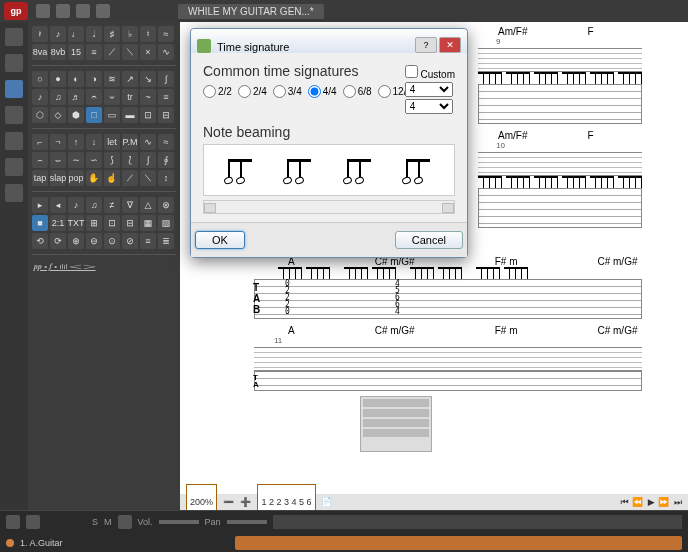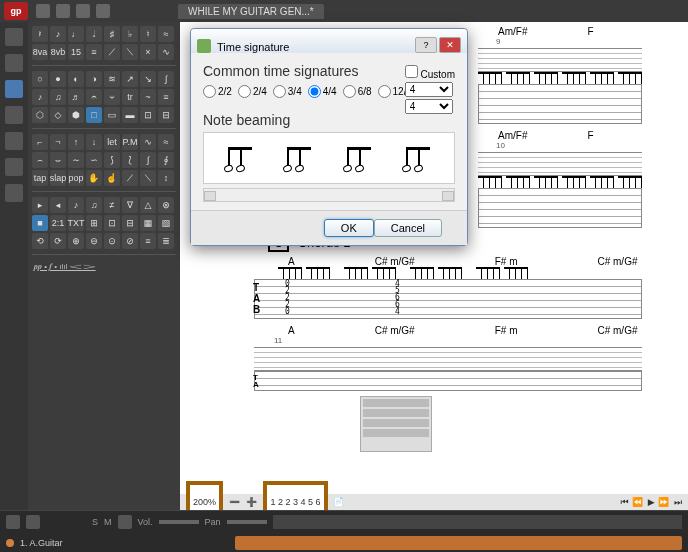--- a/index.html
+++ b/index.html
@@ -39,53 +39,53 @@
 .staff-lines { height: 24px; border-top: 1px solid #888; border-bottom: 1px solid #888; background: repeating-linear-gradient(#fff, #fff 4px, #bbb 4px, #bbb 5px); margin-top: 2px; position: relative; }
 .tab-lines { height: 40px; background: repeating-linear-gradient(#fff, #fff 6px, #aaa 6px, #aaa 7px); border: 1px solid #888; position: relative; }
 .tab-label { position: absolute; left: -2px; top: 2px; font-size: 10px; font-weight: bold; line-height: 11px; }
 .section-mark { display: inline-block; border: 2px solid #000; padding: 0 4px; font-weight: bold; font-size: 12px; margin-right: 6px; }
 .section-title { font-weight: normal; font-size: 13px; }
 .meas-num { font-size: 8px; color: #555; }
 .tab-nums { position: absolute; left: 14px; top: 0; font-size: 8px; line-height: 7px; font-family: monospace; }
 
 
 .zoom-bar { position: absolute; bottom: 0; left: 0; right: 0; height: 16px; background: #e4e4e4; display: flex; align-items: center; gap: 6px; padding: 0 6px; font-size: 9px; color: #333; }
-.zoom-bar .field { background: #fff; border: 4px solid #a16207; padding: 12px 3px; }
+.zoom-bar .field { background: #fff; border: 1px solid #a16207; padding: 12px 3px; }
 
 
 .bottom { height: 42px; background: #2a2a2a; border-top: 1px solid #444; }
 .bottom-row { height: 21px; display: flex; align-items: center; gap: 6px; padding: 0 6px; font-size: 9px; }
 .bottom-row .lbl { color: #999; }
 .bottom-row .clip { flex: 1; height: 14px; background: #c07030; border-radius: 2px; }
 .bottom-row .clip2 { flex: 1; height: 14px; background: #444; }
 .btn-sq { width: 14px; height: 14px; background: #555; border-radius: 2px; }
 .transport { display: flex; gap: 4px; margin-left: auto; }
 
 
 .dialog { position: absolute; left: 190px; top: 28px; width: 278px; background: #f0f0f0; border: 1px solid #6b8aaf; border-radius: 4px; box-shadow: 0 4px 16px rgba(0,0,0,0.5); color: #000; font-size: 11px; }
 .dialog-title { height: 24px; background: linear-gradient(#fefefe, #dce5f0); display: flex; align-items: flex-end; padding: 0 6px; border-radius: 4px 4px 0 0; }
 .dialog-title .ico { width: 14px; height: 14px; background: #7a5; border-radius: 2px; margin-right: 6px; }
 .dialog-title .win-btns { margin-left: auto; display: flex; gap: 2px; }
 .dialog-title .win-btns span { width: 22px; height: 16px; background: #ddd; border: 1px solid #aaa; border-radius: 2px; display: flex; align-items: center; justify-content: center; font-size: 9px; }
 .dialog-title .win-btns .close { background: #c94040; color: #fff; }
 .dialog-body { padding: 10px 12px 8px; }
-.sig-row { display: flex; gap: 6px; margin: 6px 0 14px; font-size: 10px; }
+.sig-row { display: flex; gap: 6px; margin: 6px 0 26px; font-size: 10px; }
 .sig-row label { display: flex; align-items: center; gap: 2px; }
 .dialog-field-label { font-size: 14px; color: #333; margin-bottom: 4px; display: block; }
 .custom-col { position: absolute; right: 12px; top: 36px; font-size: 10px; }
 .custom-col select { width: 48px; font-size: 10px; margin-top: 2px; }
 .beam-preview { height: 52px; background: #fff; border: 1px solid #ccc; display: flex; align-items: center; justify-content: space-around; padding: 6px; }
 .beam-preview .grp { display: flex; }
 .beam-preview .grp span { display: inline-block; width: 2px; height: 22px; background: #000; margin-right: 10px; position: relative; }
 .beam-preview .grp span::after { content: ""; position: absolute; top: 0; left: 0; width: 12px; height: 3px; background: #000; }
 .beam-preview .grp span::before { content: ""; position: absolute; bottom: -3px; left: -4px; width: 7px; height: 5px; border: 1px solid #000; border-radius: 50%; transform: rotate(-20deg); background: #fff; }
 .dialog-scroll { height: 14px; background: #eee; border: 1px solid #ccc; margin-top: 4px; position: relative; }
 .dialog-scroll::before, .dialog-scroll::after { content: ""; position: absolute; top: 2px; width: 10px; height: 8px; background: #ddd; border: 1px solid #bbb; }
 .dialog-scroll::before { left: 0; } .dialog-scroll::after { right: 0; }
-.dialog-buttons { display: flex; justify-content: flex-end; padding: 8px 25px; background: #e8e8e8; border-top: 1px solid #ccc; }
+.dialog-buttons { display: flex; justify-content: space-between; padding: 8px 4px; background: #e8e8e8; border-top: 1px solid #ccc; }
 .dialog-buttons button { font-size: 11px; padding: 2px 16px; border: 1px solid #8aa; border-radius: 3px; background: linear-gradient(#fefefe,#e0e8f0); }
 .dialog-buttons button.ok { border-color: #3a7ab0; box-shadow: 0 0 3px #6ad; }
 
 .track-panel { position: absolute; left: 180px; bottom: 58px; width: 72px; height: 56px; background: #ddd; border: 1px solid #aaa; }
 .track-panel .mini { height: 8px; background: #bbb; margin: 2px; }
 </style>
 </head>
 <body>
 
 <div class="top-bar">

